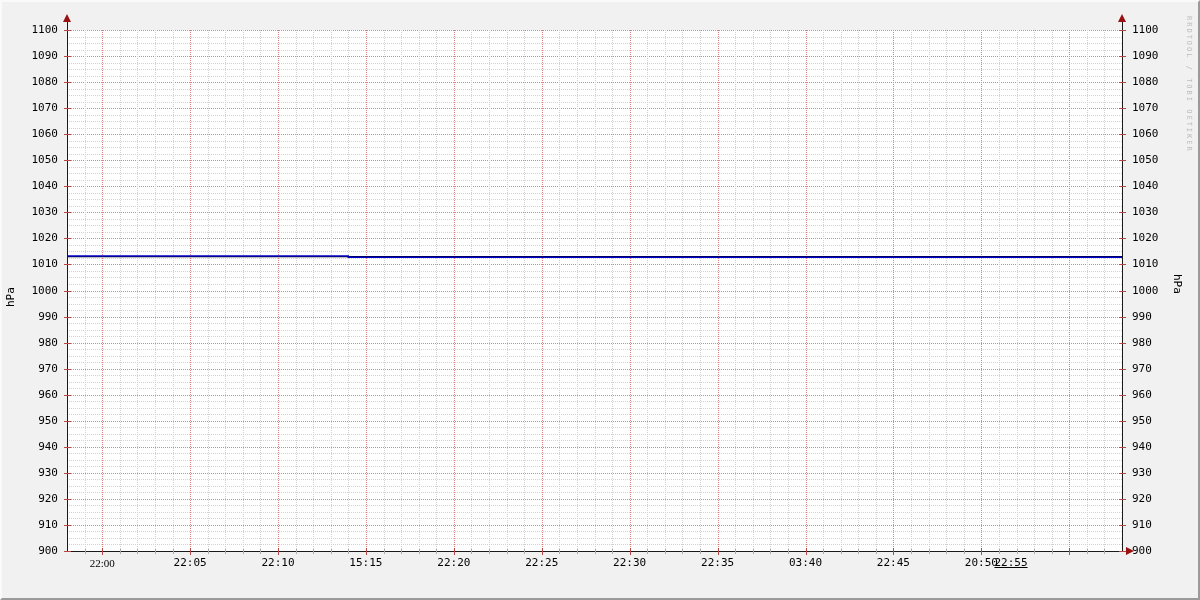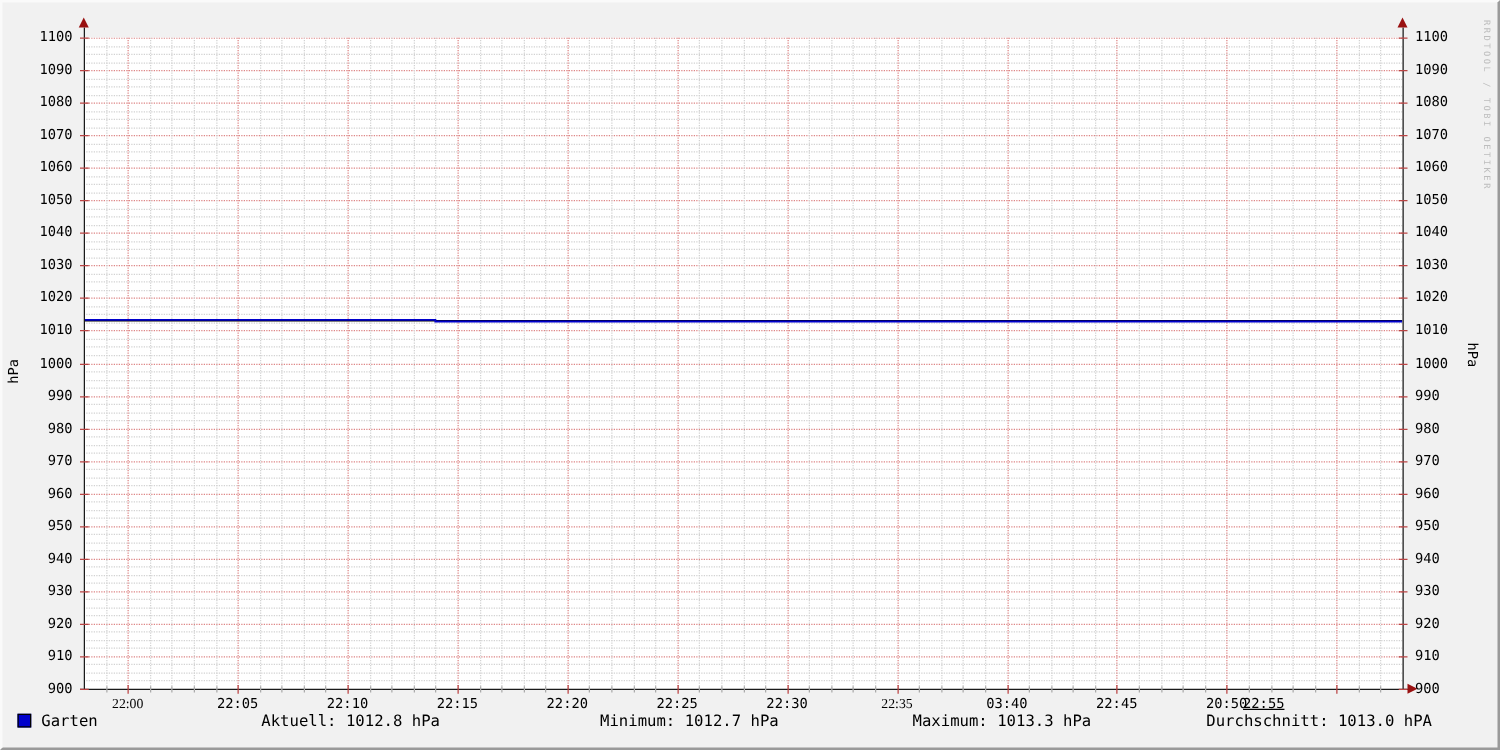--- a/index.html
+++ b/index.html
@@ -235,28 +235,20 @@
 
   <div class="arrow-up" style="left:61px;top:12px;"></div>
   <div class="arrow-up" style="left:1116px;top:12px;"></div>
   <div class="arrow-right" style="left:1124px;top:545px;"></div>
 
   <div class="vert-unit" id="unit-left">hPa</div>
   <div class="vert-unit" id="unit-right">hPa</div>
 
   <div id="watermark">RRDTOOL / TOBI OETIKER</div>
 
-  <div id="legend-row">
-    <div id="legend-swatch" style="background: rgb(0, 0, 204);"></div>
-    <div id="legend-series-label">Garten</div>
-    <div class="stat" id="stat-0">Aktuell: 1012.8 hPa</div>
-    <div class="stat" id="stat-1">Minimum: 1012.7 hPa</div>
-    <div class="stat" id="stat-2">Maximum: 1013.3 hPa</div>
-    <div class="stat" id="stat-3">Durchschnitt: 1013.0 hPA</div>
-  </div>
 
 <div class="ylab" style="left: 0px; top: 543px;">900</div>
     <div class="ylab right" style="left: 1130px; top: 543px;">900</div>
     <div class="ytick" style="left: 62px; top: 549px;"></div>
     <div class="ytick" style="left: 1117px; top: 549px;"></div>
     <div class="ylab" style="left: 0px; top: 516.95px;">910</div>
     <div class="ylab right" style="left: 1130px; top: 516.95px;">910</div>
     <div class="ytick" style="left: 62px; top: 522.95px;"></div>
     <div class="ytick" style="left: 1117px; top: 522.95px;"></div>
     <div class="ylab" style="left: 0px; top: 490.9px;">920</div>
@@ -334,29 +326,29 @@
     <div class="ylab" style="left: 0px; top: 22px;">1100</div>
     <div class="ylab right" style="left: 1130px; top: 22px;">1100</div>
     <div class="ytick" style="left: 62px; top: 28px;"></div>
     <div class="ytick" style="left: 1117px; top: 28px;"></div>
     <div class="xlab" style="left: 78.1667px; top: 555px; font-family: Liberation Serif, serif;">22:00</div>
     <div class="xtick" style="left: 100.167px; top: 546px;"></div>
     <div class="xlab" style="left: 166.083px; top: 555px;">22:05</div>
     <div class="xtick" style="left: 188.083px; top: 546px;"></div>
     <div class="xlab" style="left: 254px; top: 555px;">22:10</div>
     <div class="xtick" style="left: 276px; top: 546px;"></div>
-    <div class="xlab" style="left: 341.917px; top: 555px;">22:15</div>
+    <div class="xlab" style="left: 341.917px; top: 555px;">15:15</div>
     <div class="xtick" style="left: 363.917px; top: 546px;"></div>
     <div class="xlab" style="left: 429.833px; top: 555px;">22:20</div>
     <div class="xtick" style="left: 451.833px; top: 546px;"></div>
     <div class="xlab" style="left: 517.75px; top: 555px;">22:25</div>
     <div class="xtick" style="left: 539.75px; top: 546px;"></div>
     <div class="xlab" style="left: 605.667px; top: 555px;">22:30</div>
     <div class="xtick" style="left: 627.667px; top: 546px;"></div>
-    <div class="xlab" style="left: 693.583px; top: 555px; font-family: Liberation Serif, serif;">22:35</div>
+    <div class="xlab" style="left: 693.583px; top: 555px;">22:35</div>
     <div class="xtick" style="left: 715.583px; top: 546px;"></div>
     <div class="xlab" style="left: 781.5px; top: 555px;">03:40</div>
     <div class="xtick" style="left: 803.5px; top: 546px;"></div>
     <div class="xlab" style="left: 869.417px; top: 555px;">22:45</div>
     <div class="xtick" style="left: 891.417px; top: 546px;"></div>
     <div class="xlab" style="left: 957.333px; top: 555px;">20:50</div>
     <div class="xtick" style="left: 979.333px; top: 546px;"></div>
     <div class="xlab" style="left: 987px; top: 555px; text-decoration: underline;">22:55</div>
     <div class="xtick" style="left: 1067.25px; top: 546px;"></div>
     <div class="xtick-minor" style="left: 82.5833px; top: 547px;"></div>

